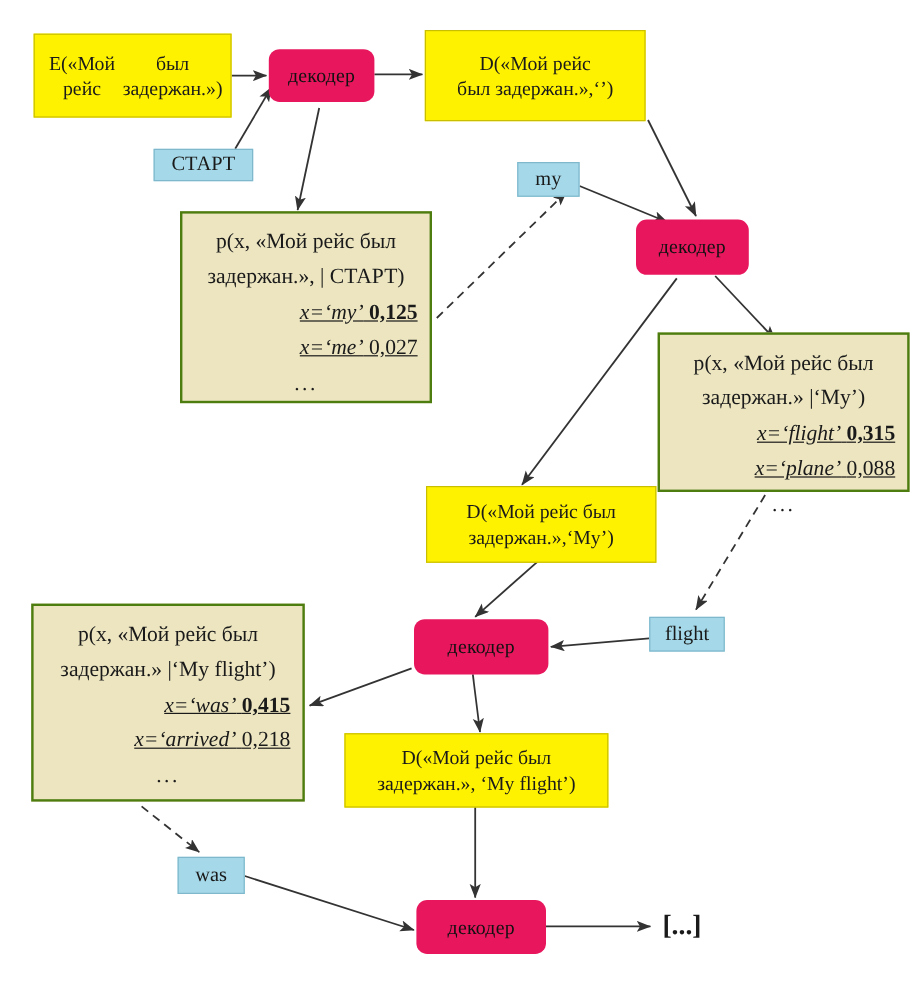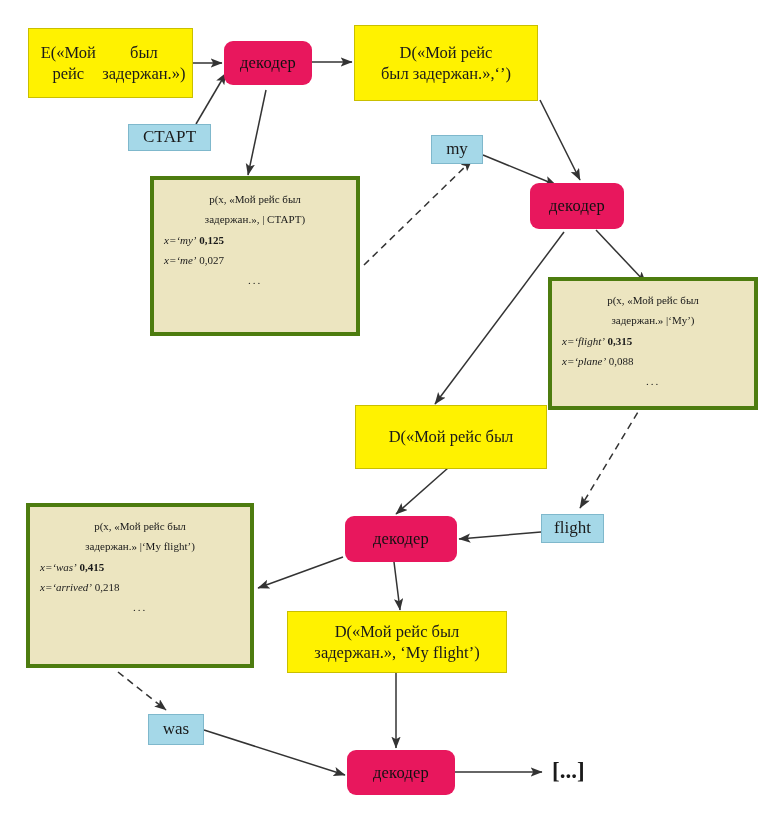--- a/index.html
+++ b/index.html
@@ -47,28 +47,28 @@
   }
   
   .token{
     background:#a5d8e8;
     border:1px solid #7fb8cc;
     font-size:17px;
   }
   
   .pbox{
     background:#ece5c0;
-    border:4px solid #4d7c0f;
-    font-size:11px;
+    border:2px solid #4d7c0f;
+    font-size:18px;
     display:block;
     padding:12px 10px 10px 10px;
     text-align:center;
   }
   .pbox .hdr{ text-align:center; }
-  .pbox .row{ text-align:left; }
+  .pbox .row{ text-align:right;text-decoration:underline; }
   .pbox .dots{ text-align:center; letter-spacing:2px; }
   .pbox .ln{ margin:0 0 6px 0; }
   .it{ font-style:italic; }
   .bd{ font-weight:bold; }
   .terminal{
     position:absolute;
     font-size:23px;
     font-weight:bold;
     letter-spacing:0px;
   }
@@ -175,20 +175,21 @@
     </div>
     <div class="ln row">
       <span class="it">x=‘plane’</span>
       <span>0,088</span>
     </div>
     <div class="ln dots">...</div>
   </div>
 
   <div class="node ybox" style="left:355px;top:405px;width:192px;height:64px;flex-direction:column;">
     <span>D(«Мой рейс был</span>
+    <span>задержан.»,‘My’)</span>
   </div>
 
   <div class="node token" style="left:541px;top:514px;width:63px;height:29px;">
     <span>flight</span>
   </div>
 
   <div class="node decoder" style="left:345px;top:516px;width:112px;height:46px;">
     <span>декодер</span>
   </div>
 

